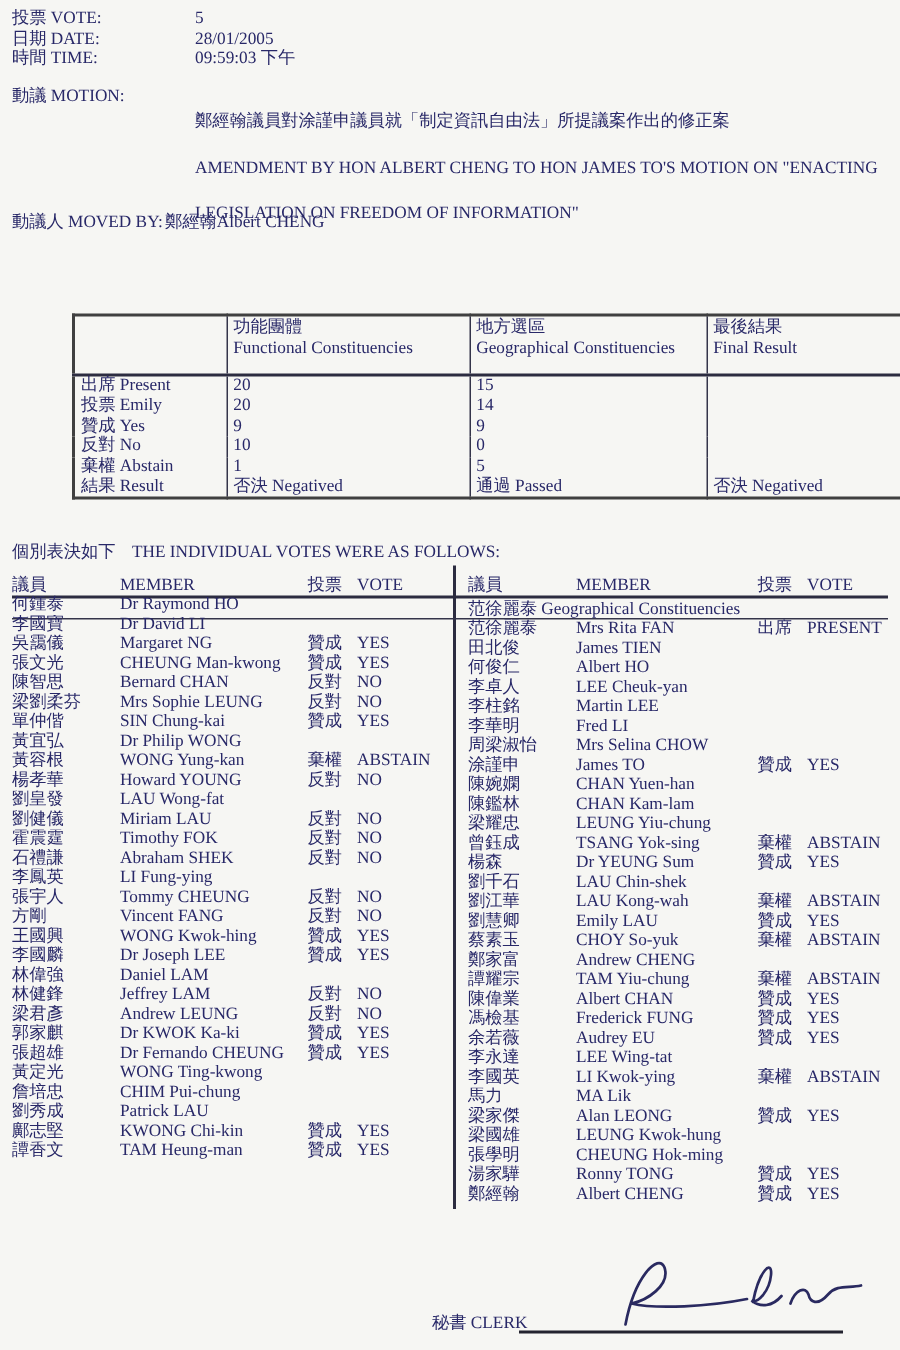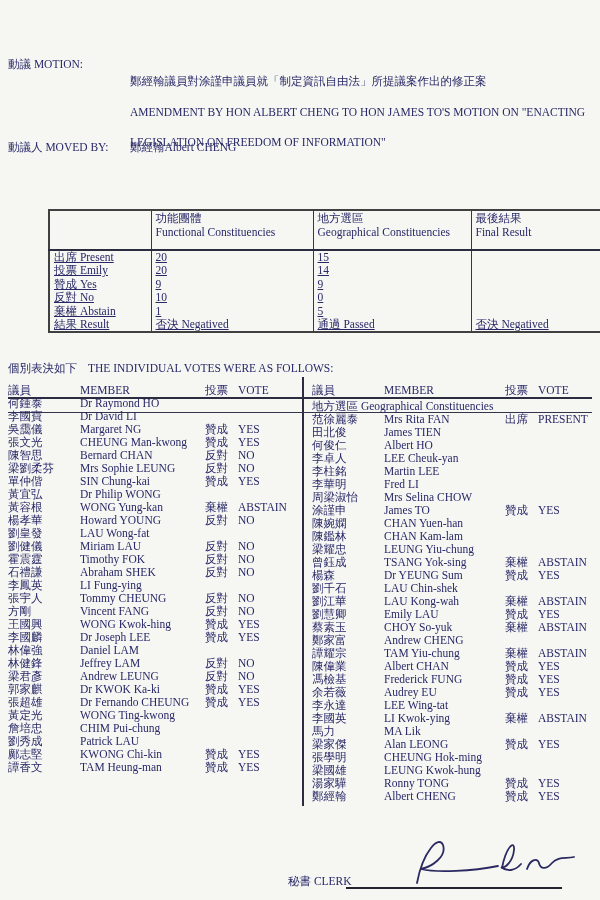--- a/index.html
+++ b/index.html
@@ -18,39 +18,39 @@
   
   .meta{position:absolute;left:8px;top:6px;}
   .meta-row{display:flex;line-height:13.5px;}
   .meta-label{width:122px;}
   
   .motion{position:absolute;left:8px;top:58px;display:flex;}
   .motion .label{width:122px;line-height:13.5px;}
   .motion .lines div{line-height:13.5px;margin-top:17px;}
   
   .movedby{position:absolute;left:8px;top:140px;display:flex;}
-  .movedby .label{width:122px;}
+  .movedby .label{width:102px;}
   
   table.summary{
     position:absolute;left:8px;top:209px;width:584px;
     border-collapse:collapse;table-layout:fixed;
     font-size:11.5px;color:#282868;
   }
   table.summary, table.summary td, table.summary th{
     border:1px solid #34344a;
   }
   table.summary{border:2px solid #404040;margin-left:40px;}
   table.summary thead th{
     border-bottom:2px solid #2c2c40;
     font-weight:normal;text-align:left;vertical-align:top;
     padding:1px 4px;height:36px;line-height:13.5px;
   }
   table.summary td{
     padding:0 4px;height:13.4px;line-height:13.4px;
-    border-top:none;border-bottom:none;text-decoration:underline;
+    border-top:none;border-bottom:none;
   }
   td.indent{padding-left:42px;}
   
   .indiv-heading{position:absolute;left:8px;top:362px;line-height:13px;}
   .indiv-heading .zh{display:inline-block;width:80px;}
   
   .vt{position:absolute;top:381px;}
   #left-table{left:8px;width:294px;}
   #right-table{left:312px;width:280px;}
   .vt-header{display:flex;height:16px;line-height:14px;align-items:flex-end;}
@@ -70,20 +70,34 @@
   
   .clerk-label{position:absolute;left:288px;top:874px;}
   .clerk-line{position:absolute;left:346px;top:887px;width:216px;height:2px;background:#23232f;}
   .signature{position:absolute;left:403px;top:831px;}
 </style>
 </head>
 <body>
 
 <div class="page">
 
+  <section class="meta" id="meta">
+      <div class="meta-row">
+        <span class="meta-label">投票 VOTE:</span>
+        <span class="meta-value">5</span>
+      </div>
+      <div class="meta-row">
+        <span class="meta-label">日期 DATE:</span>
+        <span class="meta-value">28/01/2005</span>
+      </div>
+      <div class="meta-row">
+        <span class="meta-label">時間 TIME:</span>
+        <span class="meta-value">09:59:03 下午</span>
+      </div>
+    </section>
 
   <section class="motion">
     <div class="label">動議 MOTION:</div>
     <div class="lines" id="motion-lines">
         <div>鄭經翰議員對涂謹申議員就「制定資訊自由法」所提議案作出的修正案</div>
         <div>AMENDMENT BY HON ALBERT CHENG TO HON JAMES TO'S MOTION ON "ENACTING</div>
         <div>LEGISLATION ON FREEDOM OF INFORMATION"</div>
       </div>
   </section>
 
@@ -350,21 +364,21 @@
         <span class="c-ven">YES</span>
       </div>
     </div>
   <div id="right-table" class="vt right">
       <div class="vt-header">
         <span class="c-zh">議員</span>
         <span class="c-en">MEMBER</span>
         <span class="c-vzh">投票</span>
         <span class="c-ven">VOTE</span>
       </div>
-      <div class="vt-section">地方選區 Geographical Constituencies</div>
+      <div class="vt-section">范徐麗泰 Geographical Constituencies</div>
       <div class="vt-row">
         <span class="c-zh">范徐麗泰</span>
         <span class="c-en">Mrs Rita FAN</span>
         <span class="c-vzh">出席</span>
         <span class="c-ven">PRESENT</span>
       </div>
       <div class="vt-row">
         <span class="c-zh">田北俊</span>
         <span class="c-en">James TIEN</span>
         <span class="c-vzh"></span>
@@ -508,28 +522,28 @@
         <span class="c-vzh"></span>
         <span class="c-ven"></span>
       </div>
       <div class="vt-row">
         <span class="c-zh">梁家傑</span>
         <span class="c-en">Alan LEONG</span>
         <span class="c-vzh">贊成</span>
         <span class="c-ven">YES</span>
       </div>
       <div class="vt-row">
+        <span class="c-zh">梁國雄</span>
+        <span class="c-en">LEUNG Kwok-hung</span>
+        <span class="c-vzh"></span>
+        <span class="c-ven"></span>
+      </div>
+      <div class="vt-row">
         <span class="c-zh">張學明</span>
         <span class="c-en">CHEUNG Hok-ming</span>
-        <span class="c-vzh"></span>
-        <span class="c-ven"></span>
-      </div>
-      <div class="vt-row">
-        <span class="c-zh">梁國雄</span>
-        <span class="c-en">LEUNG Kwok-hung</span>
         <span class="c-vzh"></span>
         <span class="c-ven"></span>
       </div>
       <div class="vt-row">
         <span class="c-zh">湯家驊</span>
         <span class="c-en">Ronny TONG</span>
         <span class="c-vzh">贊成</span>
         <span class="c-ven">YES</span>
       </div>
       <div class="vt-row">

